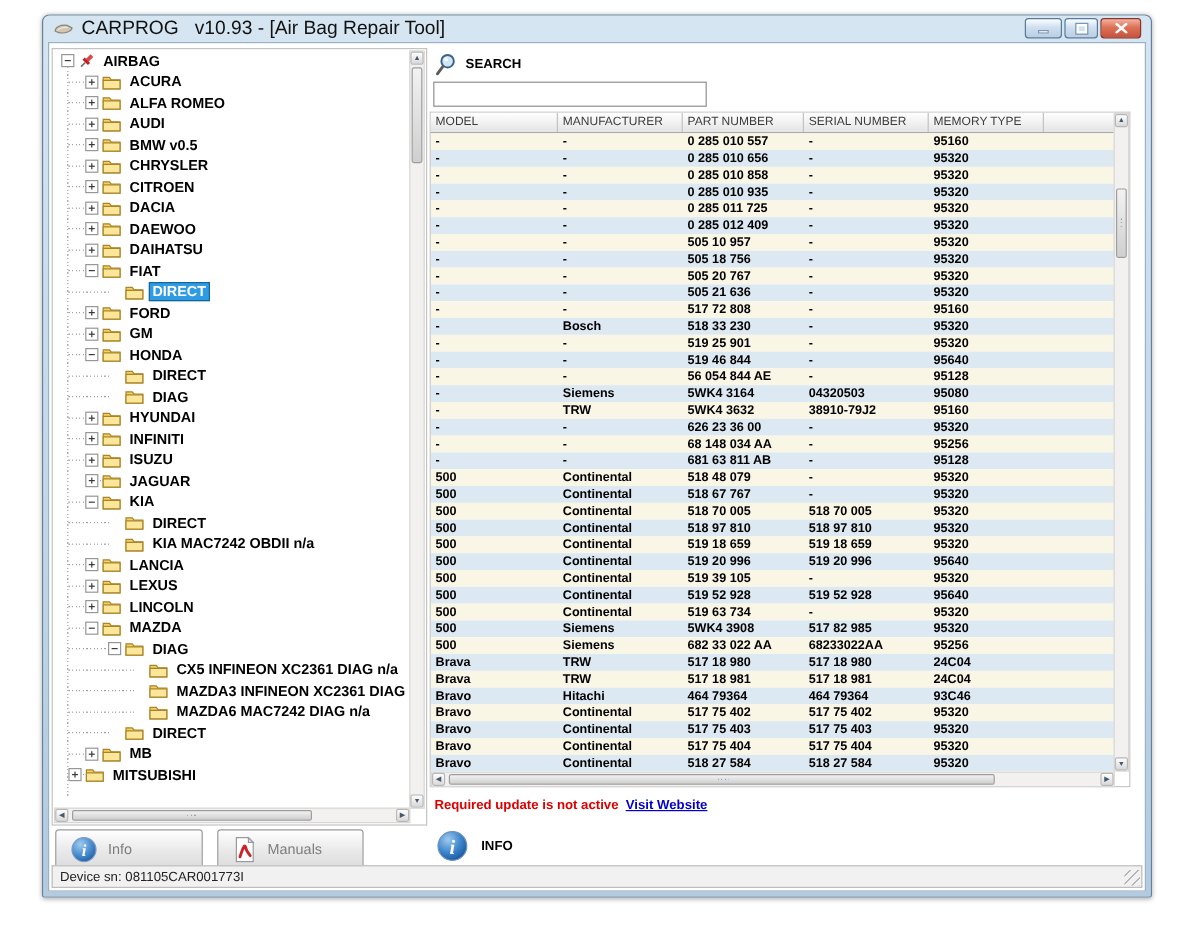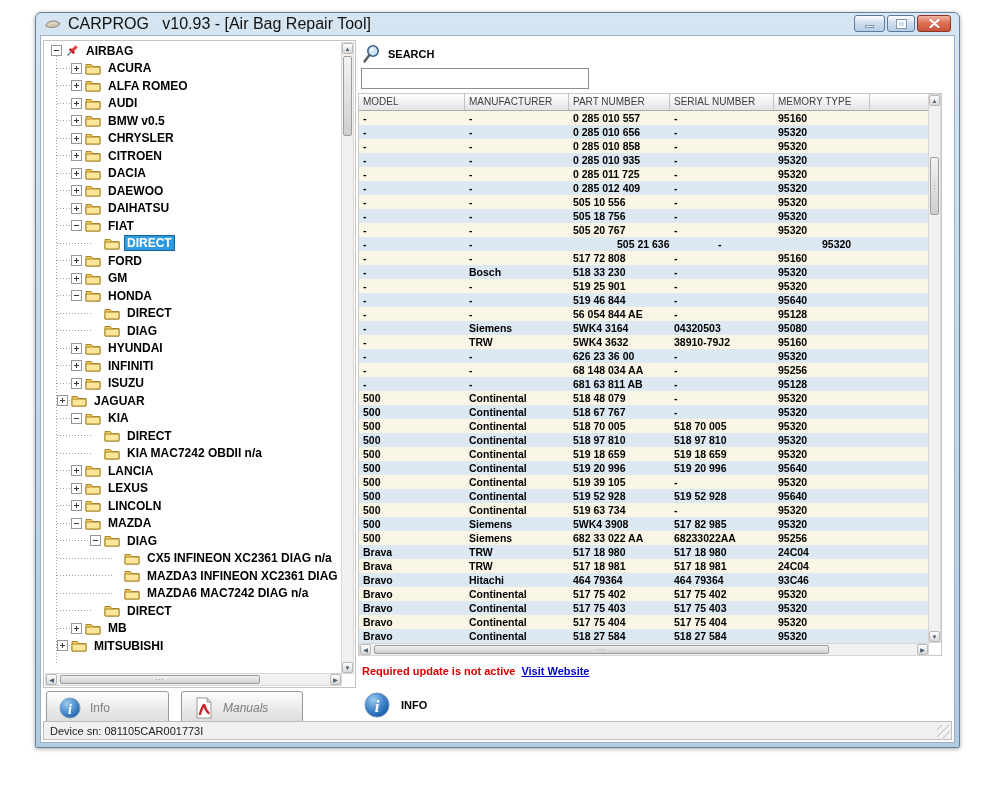--- a/index.html
+++ b/index.html
@@ -51,21 +51,21 @@
   .vsb .sb-ar{position:absolute;left:0;}
   .vsb .up{top:0;} .vsb .dn{bottom:0;}
   .tree-vsb .sb-thumb{position:absolute;left:1px;width:9px;top:13px;height:80px;}
   .hsb .sb-thumb{height:9px;}
 
   
   .big-btn{position:absolute;top:655px;height:33px;border:1px solid #9a9a9a;border-radius:3px;
     background:linear-gradient(#fefefe,#e9e9e9 55%,#dcdcdc);display:flex;align-items:center;gap:9px;
     padding-left:12px;font-size:12px;color:#7d7d7d;cursor:default;}
   .btn-info{left:5px;width:123px;}
-  .btn-manuals{left:140px;width:122px;font-style:italic;}
+  .btn-manuals{left:140px;width:122px;}
 
   
   .statusbar{position:absolute;left:2px;right:2px;bottom:2px;height:19px;background:#f1f1f1;
     border:1px solid #bdbdbd;display:flex;align-items:center;padding-left:6px;font-size:11px;color:#222;}
   .grip{position:absolute;right:1px;bottom:1px;width:13px;height:13px;
     background:repeating-linear-gradient(135deg,transparent 0 3px,#b5b5b5 3px 4px,transparent 4px 5px);}
 
   
   .right-panel{position:absolute;left:317px;top:4px;width:592px;height:690px;background:#fff;}
   .search-row{position:absolute;left:4px;top:4px;display:flex;align-items:center;gap:7px;}
@@ -325,21 +325,21 @@
           <div class="trow" style="padding-left: 26px; background-image: repeating-linear-gradient(90deg, rgb(152, 160, 168) 0px, rgb(152, 160, 168) 1px, transparent 1px, transparent 3px); background-repeat: no-repeat; background-position: 12px 50%; background-size: 16px 1px;">
             <span class="eb plus"></span>
             <span class="ticon">
               <svg width="16" height="13" viewBox="0 0 16 13">
                 <path d="M1 2.5 h5.2 l1.6 2 H15 V12 H1 Z" fill="#F6CE63" stroke="#A98529"></path>
                 <path d="M1 5 H15 V12 H1 Z" fill="#FBE69A" stroke="#A98529"></path>
               </svg>
             </span>
             <span class="tlabel">ISUZU</span>
           </div>
-          <div class="trow" style="padding-left: 12px; background-image: repeating-linear-gradient(90deg, rgb(152, 160, 168) 0px, rgb(152, 160, 168) 1px, transparent 1px, transparent 3px); background-repeat: no-repeat; background-position: 12px 50%; background-size: 16px 1px;">
+          <div class="trow" style="padding-left: 12px; background-image: repeating-linear-gradient(90deg, rgb(152, 160, 168) 0px, rgb(152, 160, 168) 1px, transparent 1px, transparent 3px); background-repeat: no-repeat; background-position: 12px 50%; background-size: 16px 1px; margin-left: 14px;">
             <span class="eb plus"></span>
             <span class="ticon">
               <svg width="16" height="13" viewBox="0 0 16 13">
                 <path d="M1 2.5 h5.2 l1.6 2 H15 V12 H1 Z" fill="#F6CE63" stroke="#A98529"></path>
                 <path d="M1 5 H15 V12 H1 Z" fill="#FBE69A" stroke="#A98529"></path>
               </svg>
             </span>
             <span class="tlabel">JAGUAR</span>
           </div>
           <div class="trow" style="padding-left: 26px; background-image: repeating-linear-gradient(90deg, rgb(152, 160, 168) 0px, rgb(152, 160, 168) 1px, transparent 1px, transparent 3px); background-repeat: no-repeat; background-position: 12px 50%; background-size: 16px 1px;">
@@ -586,21 +586,21 @@
               <div class="gcell" style="width: 106px;">-</div>
               <div class="gcell" style="width: 104px;">-</div>
               <div class="gcell" style="width: 101px;">0 285 012 409</div>
               <div class="gcell" style="width: 104px;">-</div>
               <div class="gcell" style="width: 96px;">95320</div>
               <div class="gcell" style="flex: 1 1 0%;"></div>
             </div>
             <div class="grow odd">
               <div class="gcell" style="width: 106px;">-</div>
               <div class="gcell" style="width: 104px;">-</div>
-              <div class="gcell" style="width: 101px;">505 10 556</div>
+              <div class="gcell" style="width: 101px;">505 10 957</div>
               <div class="gcell" style="width: 104px;">-</div>
               <div class="gcell" style="width: 96px;">95320</div>
               <div class="gcell" style="flex: 1 1 0%;"></div>
             </div>
             <div class="grow even">
               <div class="gcell" style="width: 106px;">-</div>
               <div class="gcell" style="width: 104px;">-</div>
               <div class="gcell" style="width: 101px;">505 18 756</div>
               <div class="gcell" style="width: 104px;">-</div>
               <div class="gcell" style="width: 96px;">95320</div>
@@ -610,21 +610,21 @@
               <div class="gcell" style="width: 106px;">-</div>
               <div class="gcell" style="width: 104px;">-</div>
               <div class="gcell" style="width: 101px;">505 20 767</div>
               <div class="gcell" style="width: 104px;">-</div>
               <div class="gcell" style="width: 96px;">95320</div>
               <div class="gcell" style="flex: 1 1 0%;"></div>
             </div>
             <div class="grow even">
               <div class="gcell" style="width: 106px;">-</div>
               <div class="gcell" style="width: 104px;">-</div>
-              <div class="gcell" style="width: 101px; margin-left: 44px;">505 21 636</div>
+              <div class="gcell" style="width: 101px;">505 21 636</div>
               <div class="gcell" style="width: 104px;">-</div>
               <div class="gcell" style="width: 96px;">95320</div>
               <div class="gcell" style="flex: 1 1 0%;"></div>
             </div>
             <div class="grow odd">
               <div class="gcell" style="width: 106px;">-</div>
               <div class="gcell" style="width: 104px;">-</div>
               <div class="gcell" style="width: 101px;">517 72 808</div>
               <div class="gcell" style="width: 104px;">-</div>
               <div class="gcell" style="width: 96px;">95160</div>

